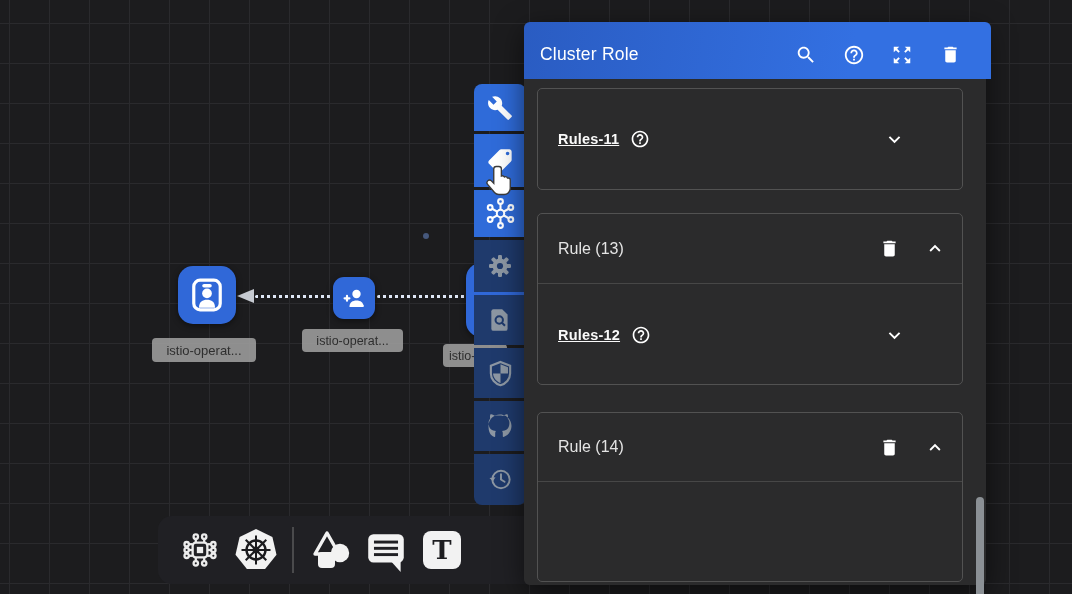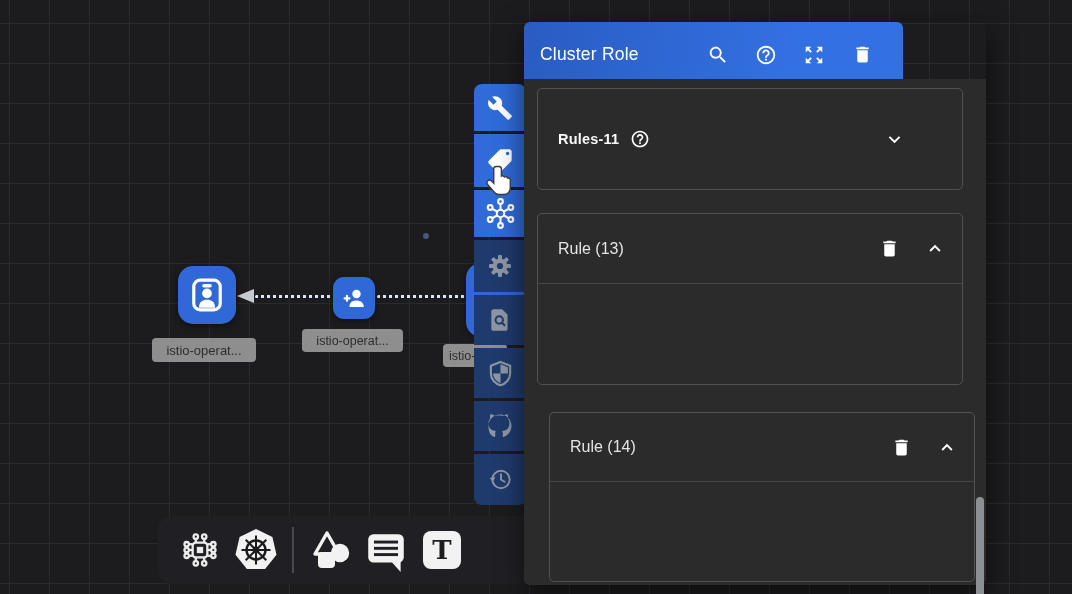--- a/index.html
+++ b/index.html
@@ -72,42 +72,42 @@
     width:56px; height:56px; cursor:pointer; }
   .bbar-divider { width:2px; height:46px; background:#4a4a4c; margin:0 8px; }
   .t-chip { width:38px; height:38px; background:#f2f2f2; border-radius:8px;
     display:flex; align-items:center; justify-content:center; }
   .t-chip span { font-family:"DejaVu Serif", serif; font-weight:bold; font-size:26px;
     color:#1d1d20; line-height:1; }
 
   
   .panel { position:absolute; left:524px; top:22px; width:462px; height:563px;
     z-index:8; box-shadow:0 8px 28px rgba(0,0,0,.55); border-radius:6px; }
-  .panel-header { position:absolute; left:0; top:0; width:379px; height:57px;
+  .panel-header { position:absolute; left:0; top:0; width:467px; height:57px;
     background:linear-gradient(100deg,#2a5cc2 0%, #3370e2 70%);
     border-radius:6px 6px 0 0; display:flex; align-items:center; padding:8px 30px 0 16px; }
   .panel-title { color:#fff; font-size:17.5px; letter-spacing:.2px; flex:1; }
   .panel-actions { display:flex; align-items:center; gap:26px; }
   .icon-btn { width:22px; height:22px; display:flex; align-items:center;
     justify-content:center; cursor:pointer; }
   .panel-body { position:absolute; left:0; top:57px; width:462px; height:506px;
     background:#2b2b2c; border-radius:0 0 6px 6px; }
   .card { position:absolute; left:13px; width:426px; border:1px solid #525252;
     border-radius:5px; }
   .card-1 { top:9px;  height:102px; }
   .card-2 { top:134px; height:172px; }
-  .card-3 { top:333px; height:170px;margin-left:12px; }
+  .card-3 { top:333px; height:170px; }
   .rule-header { display:flex; align-items:center; padding:0 16px 0 20px;justify-content:space-between; }
   .rh-2 { height:69px; } .rh-3 { height:68px; }
   .rule-title { color:#e4e4e4; font-size:16px; flex:1; }
   .rule-actions { display:flex; align-items:center; gap:24px; }
   .card-divider { border-top:1px solid #474747; }
   .rules-row { display:flex; align-items:center; padding:0 56px 0 20px; }
   .rr-1 { height:100%; } .rr-2 { height:102px; } .rr-3 { height:101px; }
-  .rules-label { color:#fafafa; font-size:14.5px; font-weight:700; letter-spacing:.2px; }
+  .rules-label { color:#fafafa; font-size:14.5px; font-weight:700; letter-spacing:.2px;text-decoration:underline; }
   .rules-help { margin-left:11px; display:flex; cursor:pointer; }
   .rules-spacer { flex:1; }
   .scroll-thumb { position:absolute; right:2px; top:418px; width:8px; height:117px;
     background:#8b9095; border-radius:4px; cursor:pointer; }
 
   svg { display:block; }
 </style>
 </head>
 <body>
 
@@ -382,20 +382,34 @@
                 </svg>
             </span>
             <span class="icon-btn">
               <svg width="23" height="23" viewBox="0 0 24 24">
                   <path fill="#fff" d="M12 8l-6 6 1.41 1.41L12 10.83l4.59 4.58L18 14l-6-6z"></path>
                 </svg>
             </span>
           </span>
         </div>
         <div class="card-divider"></div>
+        <div class="rules-row rr-2">
+          <span class="rules-label">Rules-12</span>
+          <span class="rules-help">
+            <svg width="20" height="20" viewBox="0 0 24 24">
+                <path fill="#fff" d="M11 18h2v-2h-2v2zm1-16C6.48 2 2 6.48 2 12s4.48 10 10 10 10-4.48 10-10S17.52 2 12 2zm0 18c-4.41 0-8-3.59-8-8s3.59-8 8-8 8 3.59 8 8-3.59 8-8 8zm0-14c-2.21 0-4 1.79-4 4h2c0-1.1.9-2 2-2s2 .9 2 2c0 2-3 1.75-3 5h2c0-2.25 3-2.5 3-5 0-2.21-1.79-4-4-4z"></path>
+              </svg>
+          </span>
+          <span class="rules-spacer"></span>
+          <span>
+            <svg width="23" height="23" viewBox="0 0 24 24">
+                <path fill="#fff" d="M16.59 8.59L12 13.17 7.41 8.59 6 10l6 6 6-6z"></path>
+              </svg>
+          </span>
+        </div>
       </div>
 
       <div class="card card-3">
         <div class="rule-header rh-3">
           <span class="rule-title">Rule (14)</span>
           <span class="rule-actions">
             <span class="icon-btn">
               <svg width="21" height="21" viewBox="0 0 24 24">
                   <path fill="#fff" d="M6 19c0 1.1.9 2 2 2h8c1.1 0 2-.9 2-2V7H6v12zM19 4h-3.5l-1-1h-5l-1 1H5v2h14V4z"></path>
                 </svg>

